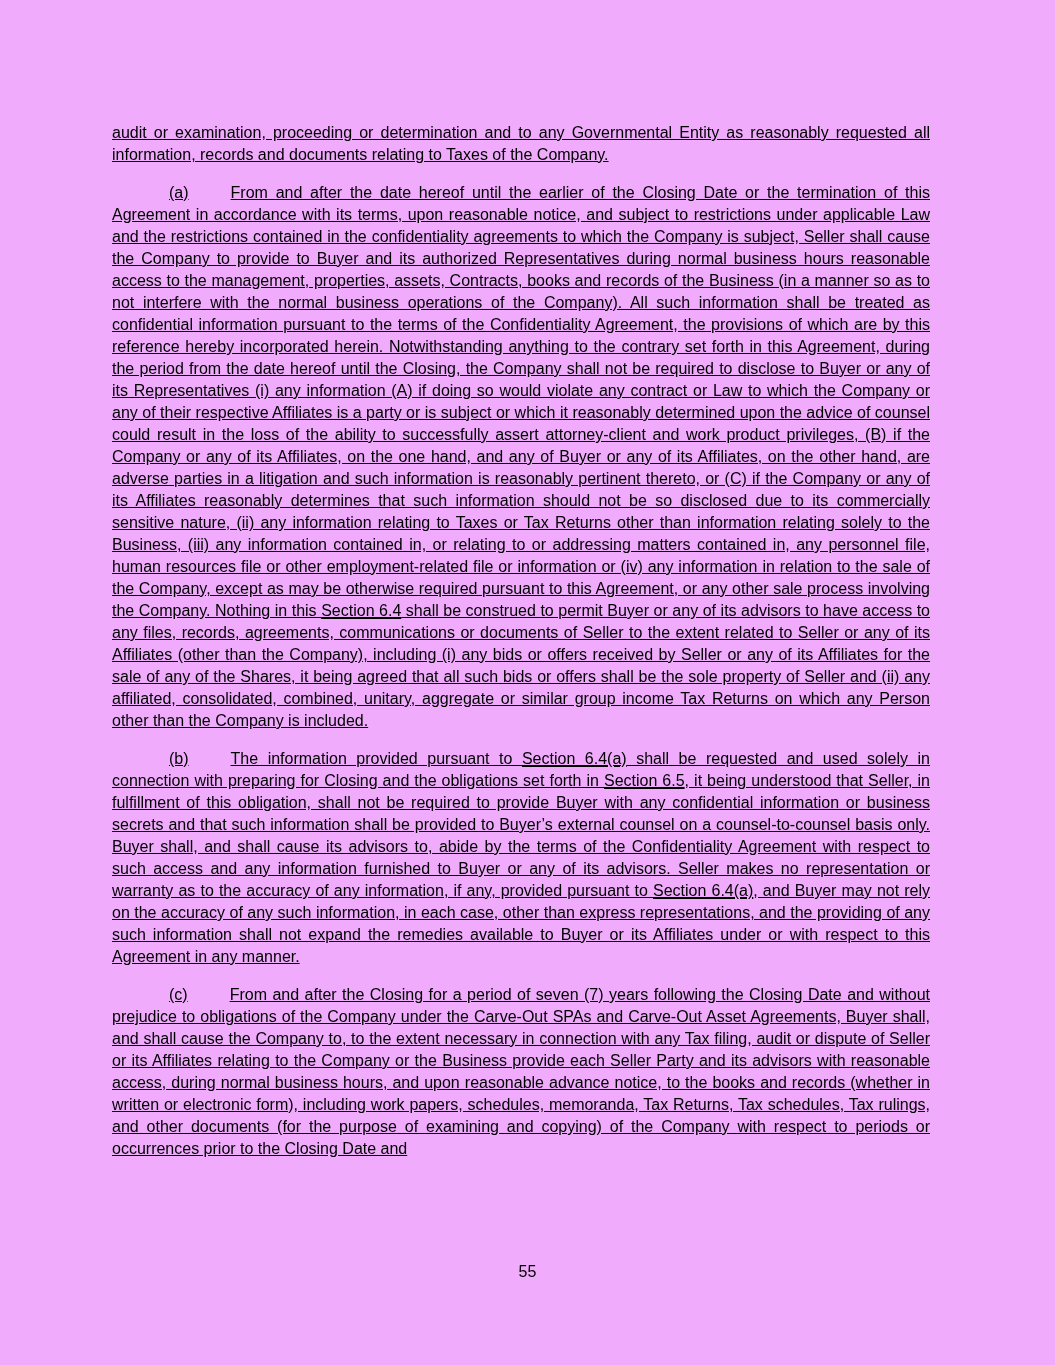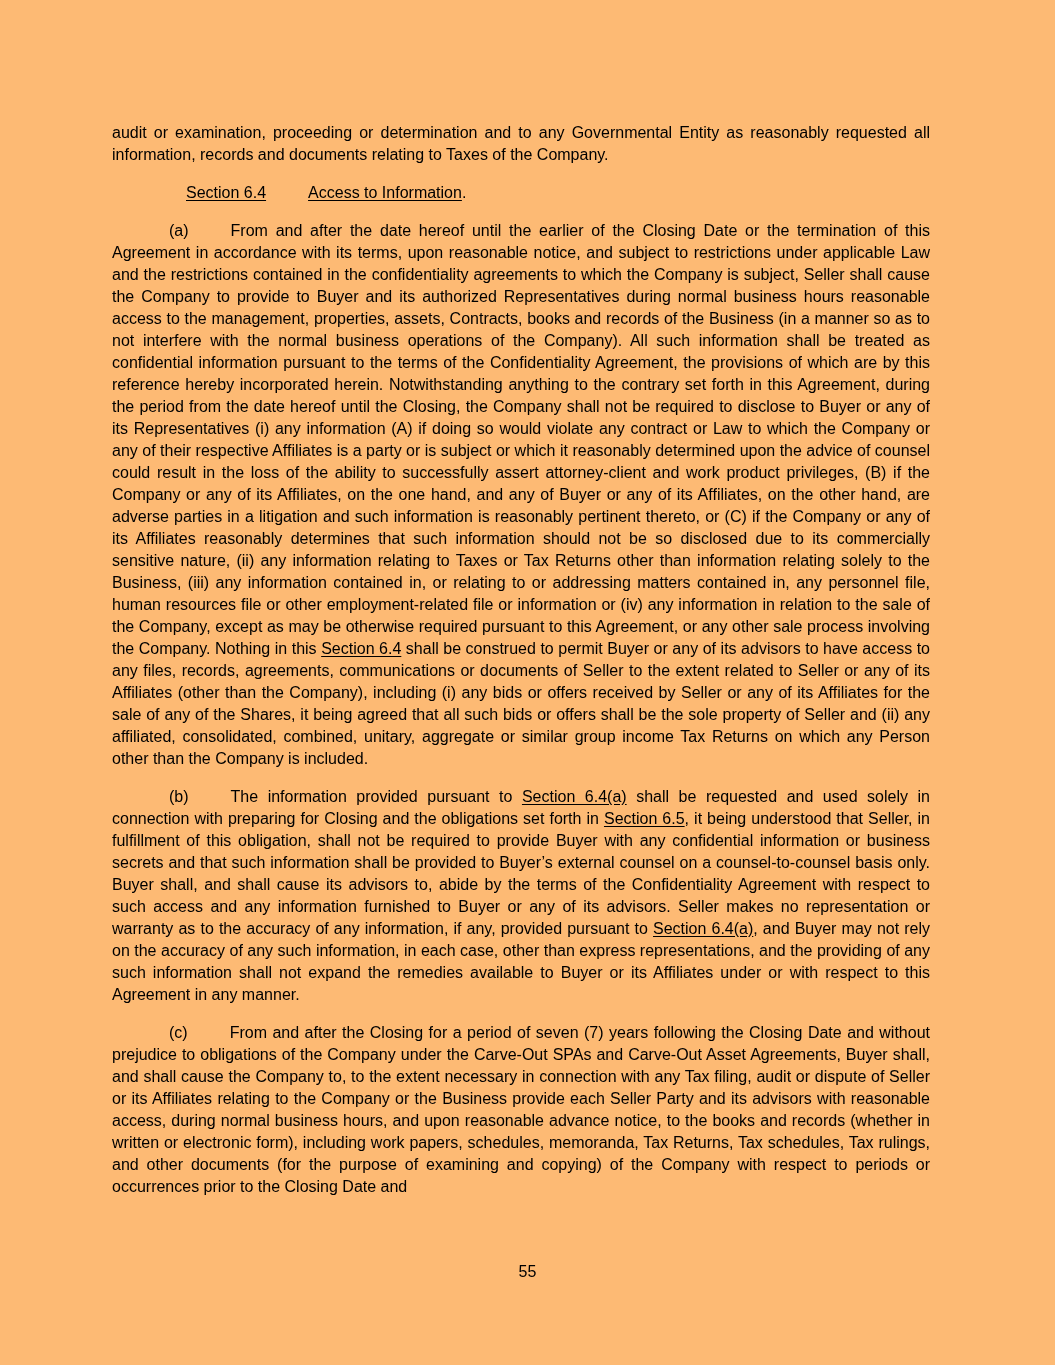--- a/index.html
+++ b/index.html
@@ -11,21 +11,22 @@
     color: #000000;
     overflow: hidden;
   }
   .page {
     position: absolute;
     top: 0; left: 0;
     width: 1055px;
     height: 1365px;
     box-sizing: border-box;
     padding: 122px 125px 0 112px;
-    background: #fdba74;
+    background: #f0abfc;
+    text-decoration: underline;
   }
   .para {
     font-size: 16px;
     line-height: 22px;
     text-align: justify;
     margin: 0 0 16px 0;
   }
   .para.body-para { text-indent: 57px; }
   .heading {
     font-size: 16px;
@@ -45,21 +46,20 @@
     margin-top: 36px;
   }
 </style>
 </head>
 <body>
 
 <div class="page">
 
   <p class="para"><span>audit or examination, proceeding or determination and to any Governmental Entity as reasonably requested all information, records and documents relating to Taxes of the Company.</span></p>
 
-  <p class="heading"><span class="u">Section 6.4</span><span class="tab"></span><span class="u">Access to Information</span><span>.</span></p>
 
   <p class="para body-para"><span>(a)</span><span class="tab"></span><span>From and after the date hereof until the earlier of the Closing Date or the termination of this Agreement in accordance with its terms, upon reasonable notice, and subject to restrictions under applicable Law and the restrictions contained in the confidentiality agreements to which the Company is subject, Seller shall cause the Company to provide to Buyer and its authorized Representatives during normal business hours reasonable access to the management, properties, assets, Contracts, books and records of the Business (in a manner so as to not interfere with the normal business operations of the Company). All such information shall be treated as confidential information pursuant to the terms of the Confidentiality Agreement, the provisions of which are by this reference hereby incorporated herein. Notwithstanding anything to the contrary set forth in this Agreement, during the period from the date hereof until the Closing, the Company shall not be required to disclose to Buyer or any of its Representatives (i) any information (A) if doing so would violate any contract or Law to which the Company or any of their respective Affiliates is a party or is subject or which it reasonably determined upon the advice of counsel could result in the loss of the ability to successfully assert attorney-client and work product privileges, (B) if the Company or any of its Affiliates, on the one hand, and any of Buyer or any of its Affiliates, on the other hand, are adverse parties in a litigation and such information is reasonably pertinent thereto, or (C) if the Company or any of its Affiliates reasonably determines that such information should not be so disclosed due to its commercially sensitive nature, (ii) any information relating to Taxes or Tax Returns other than information relating solely to the Business, (iii) any information contained in, or relating to or addressing matters contained in, any personnel file, human resources file or other employment-related file or information or (iv) any information in relation to the sale of the Company, except as may be otherwise required pursuant to this Agreement, or any other sale process involving the Company. Nothing in this </span><span class="u">Section 6.4</span><span> shall be construed to permit Buyer or any of its advisors to have access to any files, records, agreements, communications or documents of Seller to the extent related to Seller or any of its Affiliates (other than the Company), including (i) any bids or offers received by Seller or any of its Affiliates for the sale of any of the Shares, it being agreed that all such bids or offers shall be the sole property of Seller and (ii) any affiliated, consolidated, combined, unitary, aggregate or similar group income Tax Returns on which any Person other than the Company is included.</span></p>
 
   <p class="para body-para"><span>(b)</span><span class="tab"></span><span>The information provided pursuant to </span><span class="u">Section 6.4(a)</span><span> shall be requested and used solely in connection with preparing for Closing and the obligations set forth in </span><span class="u">Section 6.5</span><span>, it being understood that Seller, in fulfillment of this obligation, shall not be required to provide Buyer with any confidential information or business secrets and that such information shall be provided to Buyer’s external counsel on a counsel-to-counsel basis only. Buyer shall, and shall cause its advisors to, abide by the terms of the Confidentiality Agreement with respect to such access and any information furnished to Buyer or any of its advisors. Seller makes no representation or warranty as to the accuracy of any information, if any, provided pursuant to </span><span class="u">Section 6.4(a)</span><span>, and Buyer may not rely on the accuracy of any such information, in each case, other than express representations, and the providing of any such information shall not expand the remedies available to Buyer or its Affiliates under or with respect to this Agreement in any manner.</span></p>
 
   <p class="para body-para"><span>(c)</span><span class="tab"></span><span>From and after the Closing for a period of seven (7) years following the Closing Date and without prejudice to obligations of the Company under the Carve-Out SPAs and Carve-Out Asset Agreements, Buyer shall, and shall cause the Company to, to the extent necessary in connection with any Tax filing, audit or dispute of Seller or its Affiliates relating to the Company or the Business provide each Seller Party and its advisors with reasonable access, during normal business hours, and upon reasonable advance notice, to the books and records (whether in written or electronic form), including work papers, schedules, memoranda, Tax Returns, Tax schedules, Tax rulings, and other documents (for the purpose of examining and copying) of the Company with respect to periods or occurrences prior to the Closing Date and</span></p>
 
   <div class="page-number">55</div>
 
 </div>

